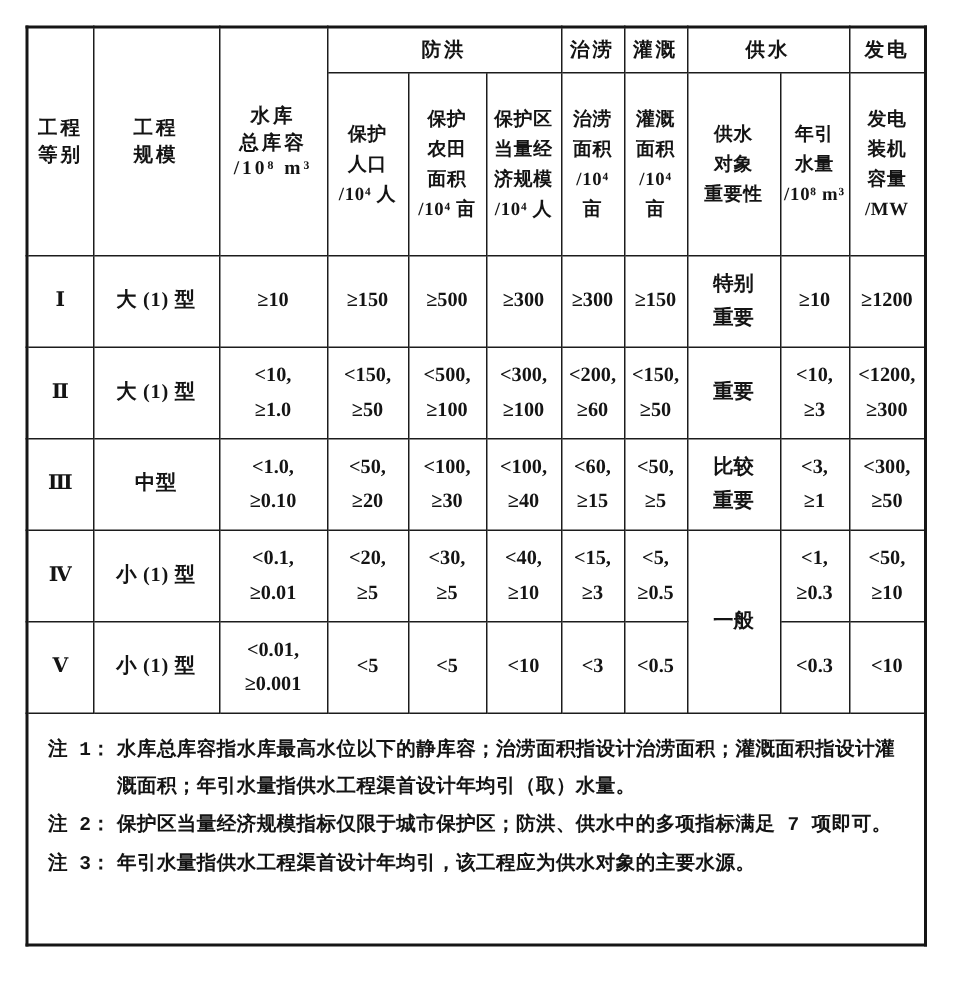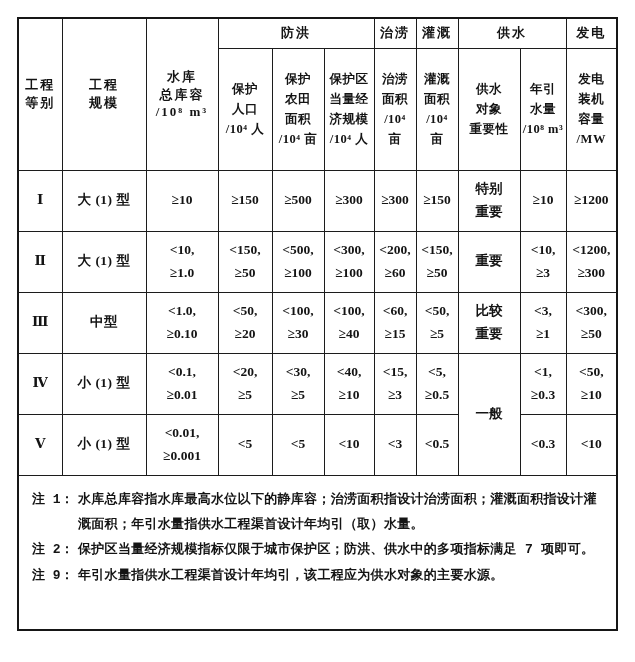--- a/index.html
+++ b/index.html
@@ -220,21 +220,21 @@
       <td class="notes-cell" colspan="11">
         <div class="note-line">
           <span class="note-label">注 1：</span>
           <span class="note-text">水库总库容指水库最高水位以下的静库容；治涝面积指设计治涝面积；灌溉面积指设计灌溉面积；年引水量指供水工程渠首设计年均引（取）水量。</span>
         </div>
         <div class="note-line">
           <span class="note-label">注 2：</span>
           <span class="note-text">保护区当量经济规模指标仅限于城市保护区；防洪、供水中的多项指标满足 7 项即可。</span>
         </div>
         <div class="note-line">
-          <span class="note-label">注 9：</span>
+          <span class="note-label">注 3：</span>
           <span class="note-text">年引水量指供水工程渠首设计年均引，该工程应为供水对象的主要水源。</span>
         </div>
       </td>
     </tr>
   </tbody>
     </table>
 
 </div>
 
 </body></html>

